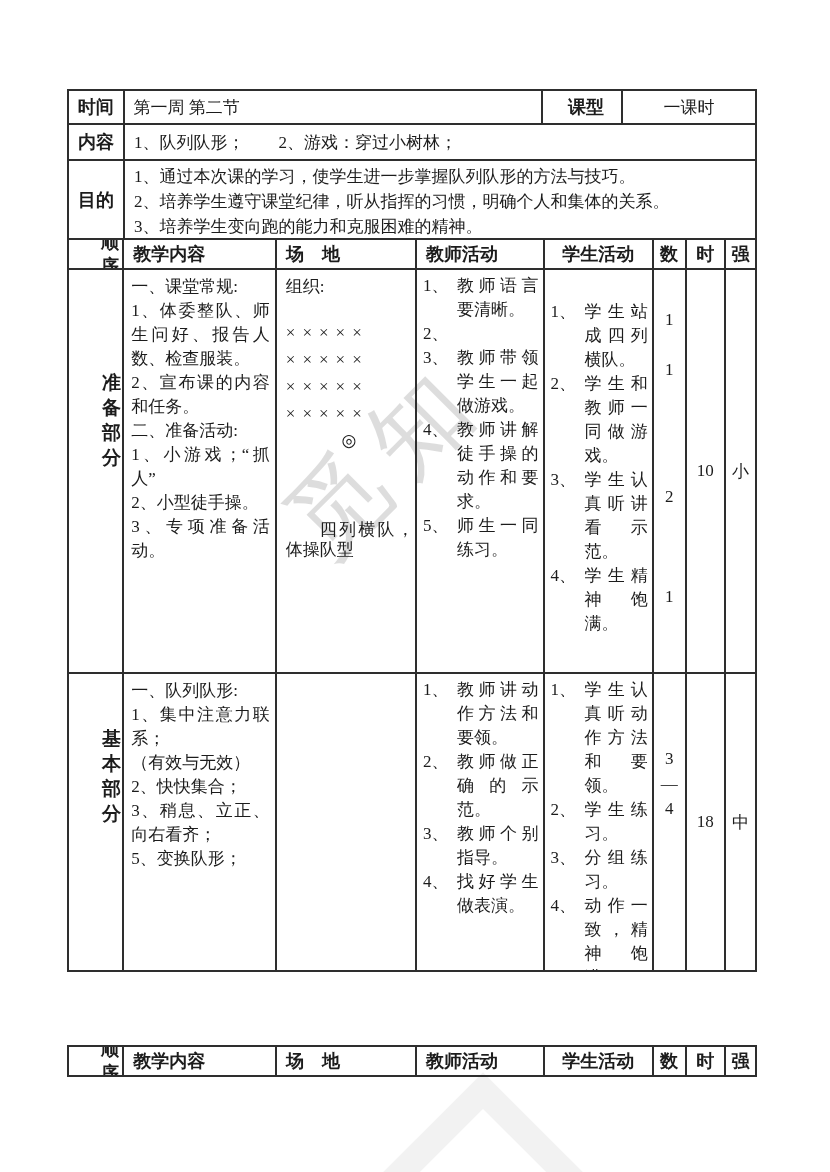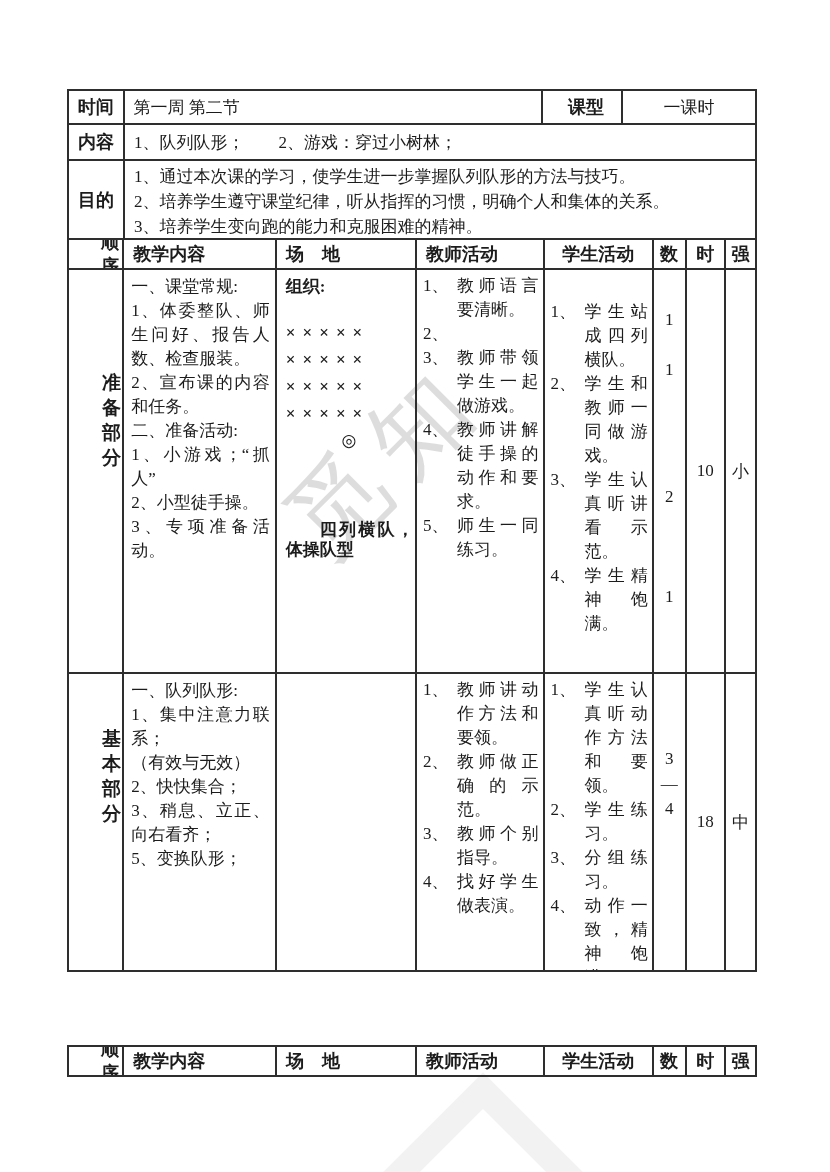--- a/index.html
+++ b/index.html
@@ -43,21 +43,21 @@
   .hl-left{padding-left:9px;}
   .hl-center{justify-content:center;}
   .val{font-size:17px;display:flex;align-items:center;padding-left:9px;}
   .val.center{justify-content:center;padding-left:0;}
   .purpose{display:block;padding:3px 6px 0 9px;}
   .purpose div{font-size:17px;line-height:25px;}
   .content-cell{padding:5px 5px 0 7px;font-size:17px;line-height:24px;}
   .content-cell .para{text-align:justify;text-justify:inter-character;}
   .vcell{display:flex;flex-direction:column;align-items:center;font-weight:bold;font-size:19px;line-height:25px;}
   .vcell.prep{padding-top:100px;} .vcell.basic{padding-top:52px;}
-  .field-cell{padding:5px 4px 0 9px;font-size:17px;line-height:24px;font-weight:bold;}
+  .field-cell{padding:5px 4px 0 9px;font-size:17px;line-height:24px;}
   .org-block{width:126px;}
   .x-line{letter-spacing:7px;line-height:27px;}
   .x-first{margin-top:20px;}
   .circle-line{text-align:center;line-height:27px;font-size:17px;}
   .formation{margin-top:66px;text-indent:2em;text-align:justify;line-height:20px;width:128px;}
   .list-cell{padding:4px 4px 0 6px;font-size:17px;line-height:24px;}
   .list-cell.pad-top{padding-top:30px;}
   .li{display:flex;}
   .li .n{width:34px;flex-shrink:0;}
   .li .t{flex:1;text-align:justify;text-justify:inter-character;}

